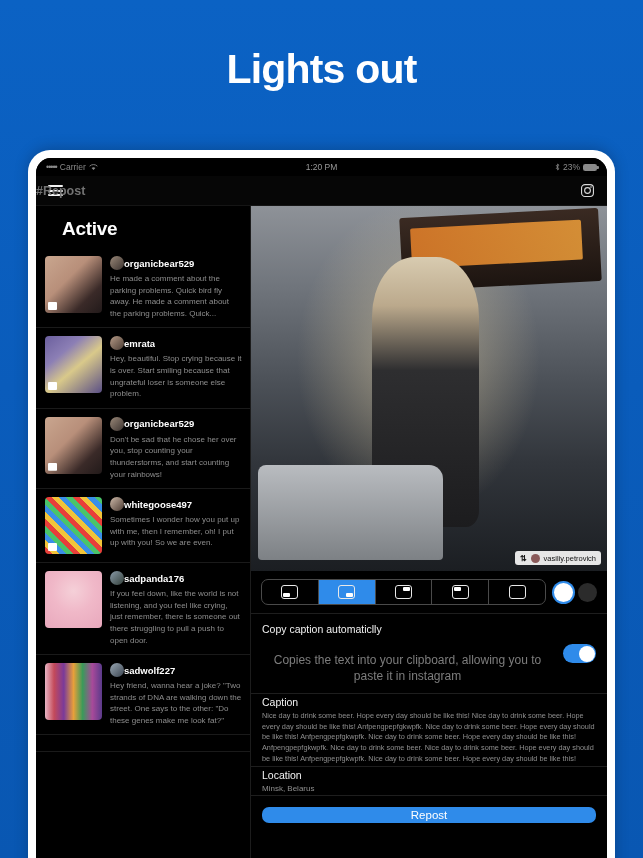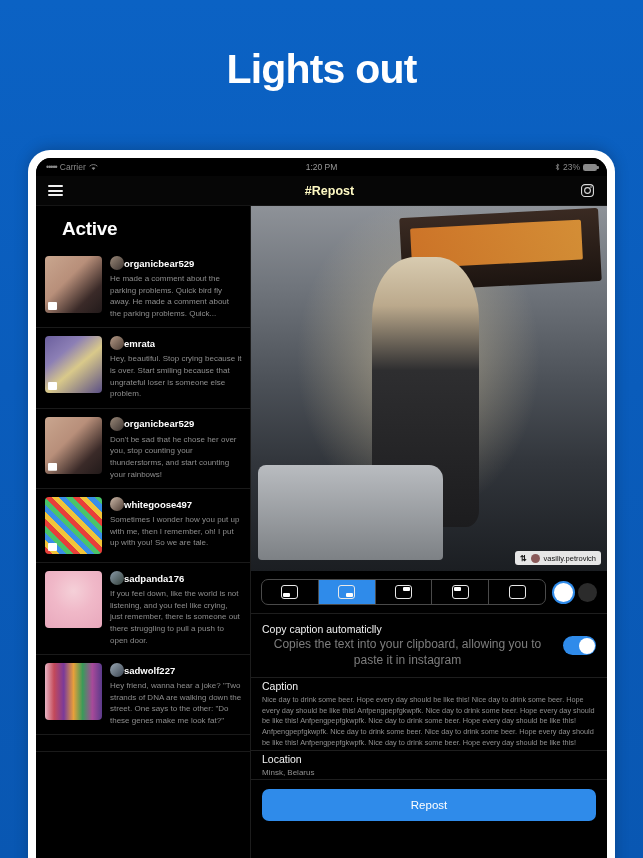--- a/index.html
+++ b/index.html
@@ -74,24 +74,23 @@
     padding: 0 12px;
     position: relative;
     border-bottom: 1px solid #151515;
   }
   .hamburger { width: 15px; cursor: pointer; }
   .hamburger span {
     display: block; height: 2px; background: #f2f2f2;
     margin: 2.5px 0; border-radius: 1px;
   }
   .nav-title {
-    position: absolute; left: 0; right: 0; text-align: center;
-    color: #fef9c3; font-size: 12.5px; font-weight: bold;
+    position: absolute; left: 0; right: 0; text-align: left;
+    color: #737373; font-size: 12.5px; font-weight: bold;
     pointer-events: none;
-    margin-left: 16px;
   }
   .ig-icon { margin-left: auto; width: 15px; height: 15px; }
 
   
   .content { display: flex; height: calc(100% - 48px); background: #000; }
 
   
   .sidebar {
     width: 215px; flex: 0 0 215px;
     background: #000000;
@@ -201,41 +200,41 @@
   .swatch.light { background: #ffffff; box-shadow: 0 0 0 2px #2f8bea; }
   .swatch.dark { background: #2b2b2b; }
 
   
   .row {
     padding: 9px 11px;
     border-top: 1px solid #1e1e1e;
     display: flex; align-items: center; justify-content: space-between; gap: 10px;
   }
   .row-main { min-width: 0; }
-  .row-title { color: #f0f0f0; font-size: 10.5px; margin-bottom: 2px; }
+  .row-title { color: #f0f0f0; font-size: 10.5px; margin-bottom: 18px; }
   .row-sub { color: #7d7d7d; font-size: 12px; line-height: 1.3; text-align: center; }
   .switch {
     width: 33px; height: 19px; border-radius: 10px;
     background: #2f8bea; position: relative; flex: 0 0 33px; cursor: pointer;
   }
   .switch .knob {
     position: absolute; top: 1.5px; right: 1.5px;
     width: 16px; height: 16px; border-radius: 50%; background: #fff;
   }
 
   .block {
     padding: 2px 11px; border-top: 1px solid #1e1e1e;
   }
   .block-title { color: #f2f2f2; font-size: 10.5px; margin-bottom: 3px; }
   .caption-text { color: #8f8f8f; font-size: 7.3px; line-height: 1.45; }
   .loc-text { color: #8f8f8f; font-size: 8px; }
 
   .repost-wrap { padding: 9px 11px 11px 11px; border-top: 1px solid #1e1e1e; }
   .repost-btn {
-    width: 100%; height: 32px;
+    width: 100%; height: 16px;
     background: #2f8bea; border: none; border-radius: 7px;
     color: #ffffff; font-size: 11.5px;
     font-family: "Liberation Sans", sans-serif;
     cursor: pointer;
   }
 </style>
 </head>
 <body>
 
 <div class="promo-title">Lights out</div>
@@ -329,21 +328,21 @@
 
         <div class="feed-item">
           <div class="thumb" style="background:repeating-linear-gradient(45deg,#e8403a 0px,#e8403a 5px,#f2c43a 5px,#f2c43a 10px,#3a8fe8 10px,#3a8fe8 15px,#4ac46a 15px,#4ac46a 20px);">
             <div class="media-badge"></div>
           </div>
           <div class="item-body">
             <div class="item-user">
               <div class="avatar" style="background:linear-gradient(135deg,#cdb9a8,#4a3a32);"></div>
               <div class="username">whitegoose497</div>
             </div>
-            <div class="item-text">Sometimes I wonder how you put up with me, then I remember, oh! I put up with you! So we are tale.</div>
+            <div class="item-text">Sometimes I wonder how you put up with me, then I remember, oh! I put up with you! So we are even.</div>
           </div>
         </div>
 
         <div class="feed-item">
           <div class="thumb" style="background:radial-gradient(circle at 50% 35%,#f5d0d8 0%,#f0b8c8 45%,#e8a8bc 100%);"></div>
           <div class="item-body">
             <div class="item-user">
               <div class="avatar" style="background:linear-gradient(135deg,#8a9aa8,#33403a);"></div>
               <div class="username">sadpanda176</div>
             </div>

